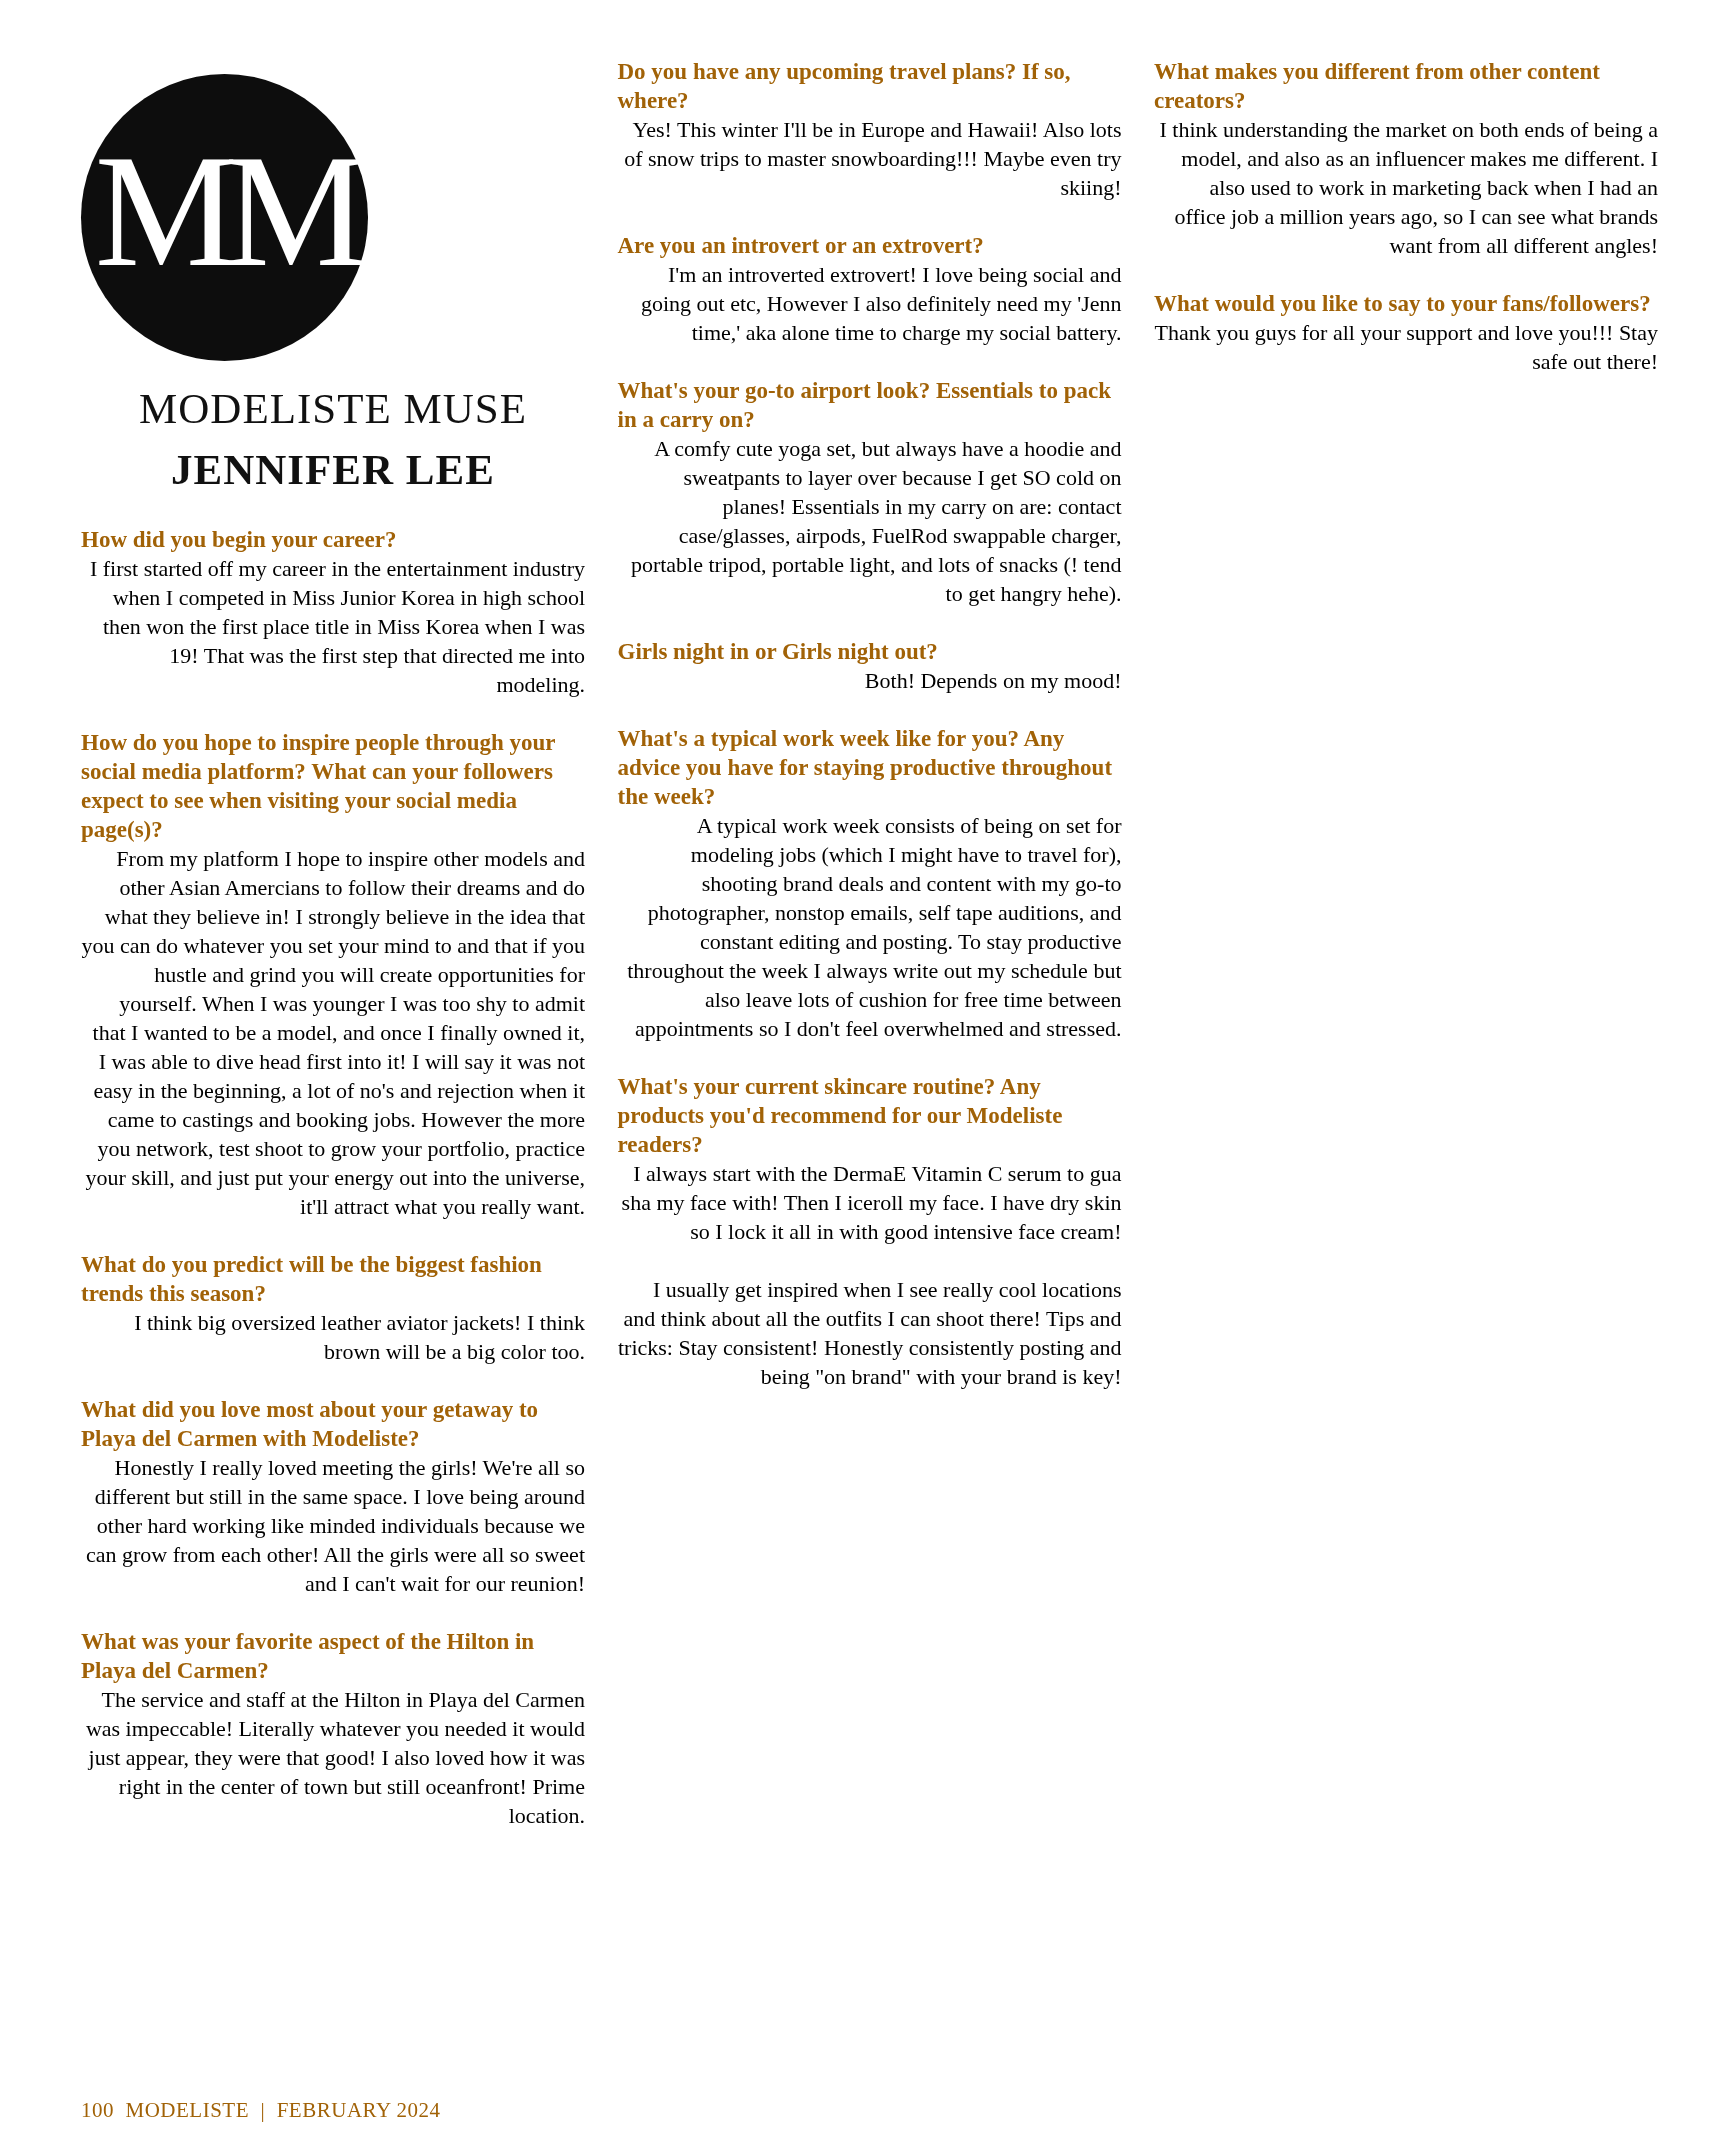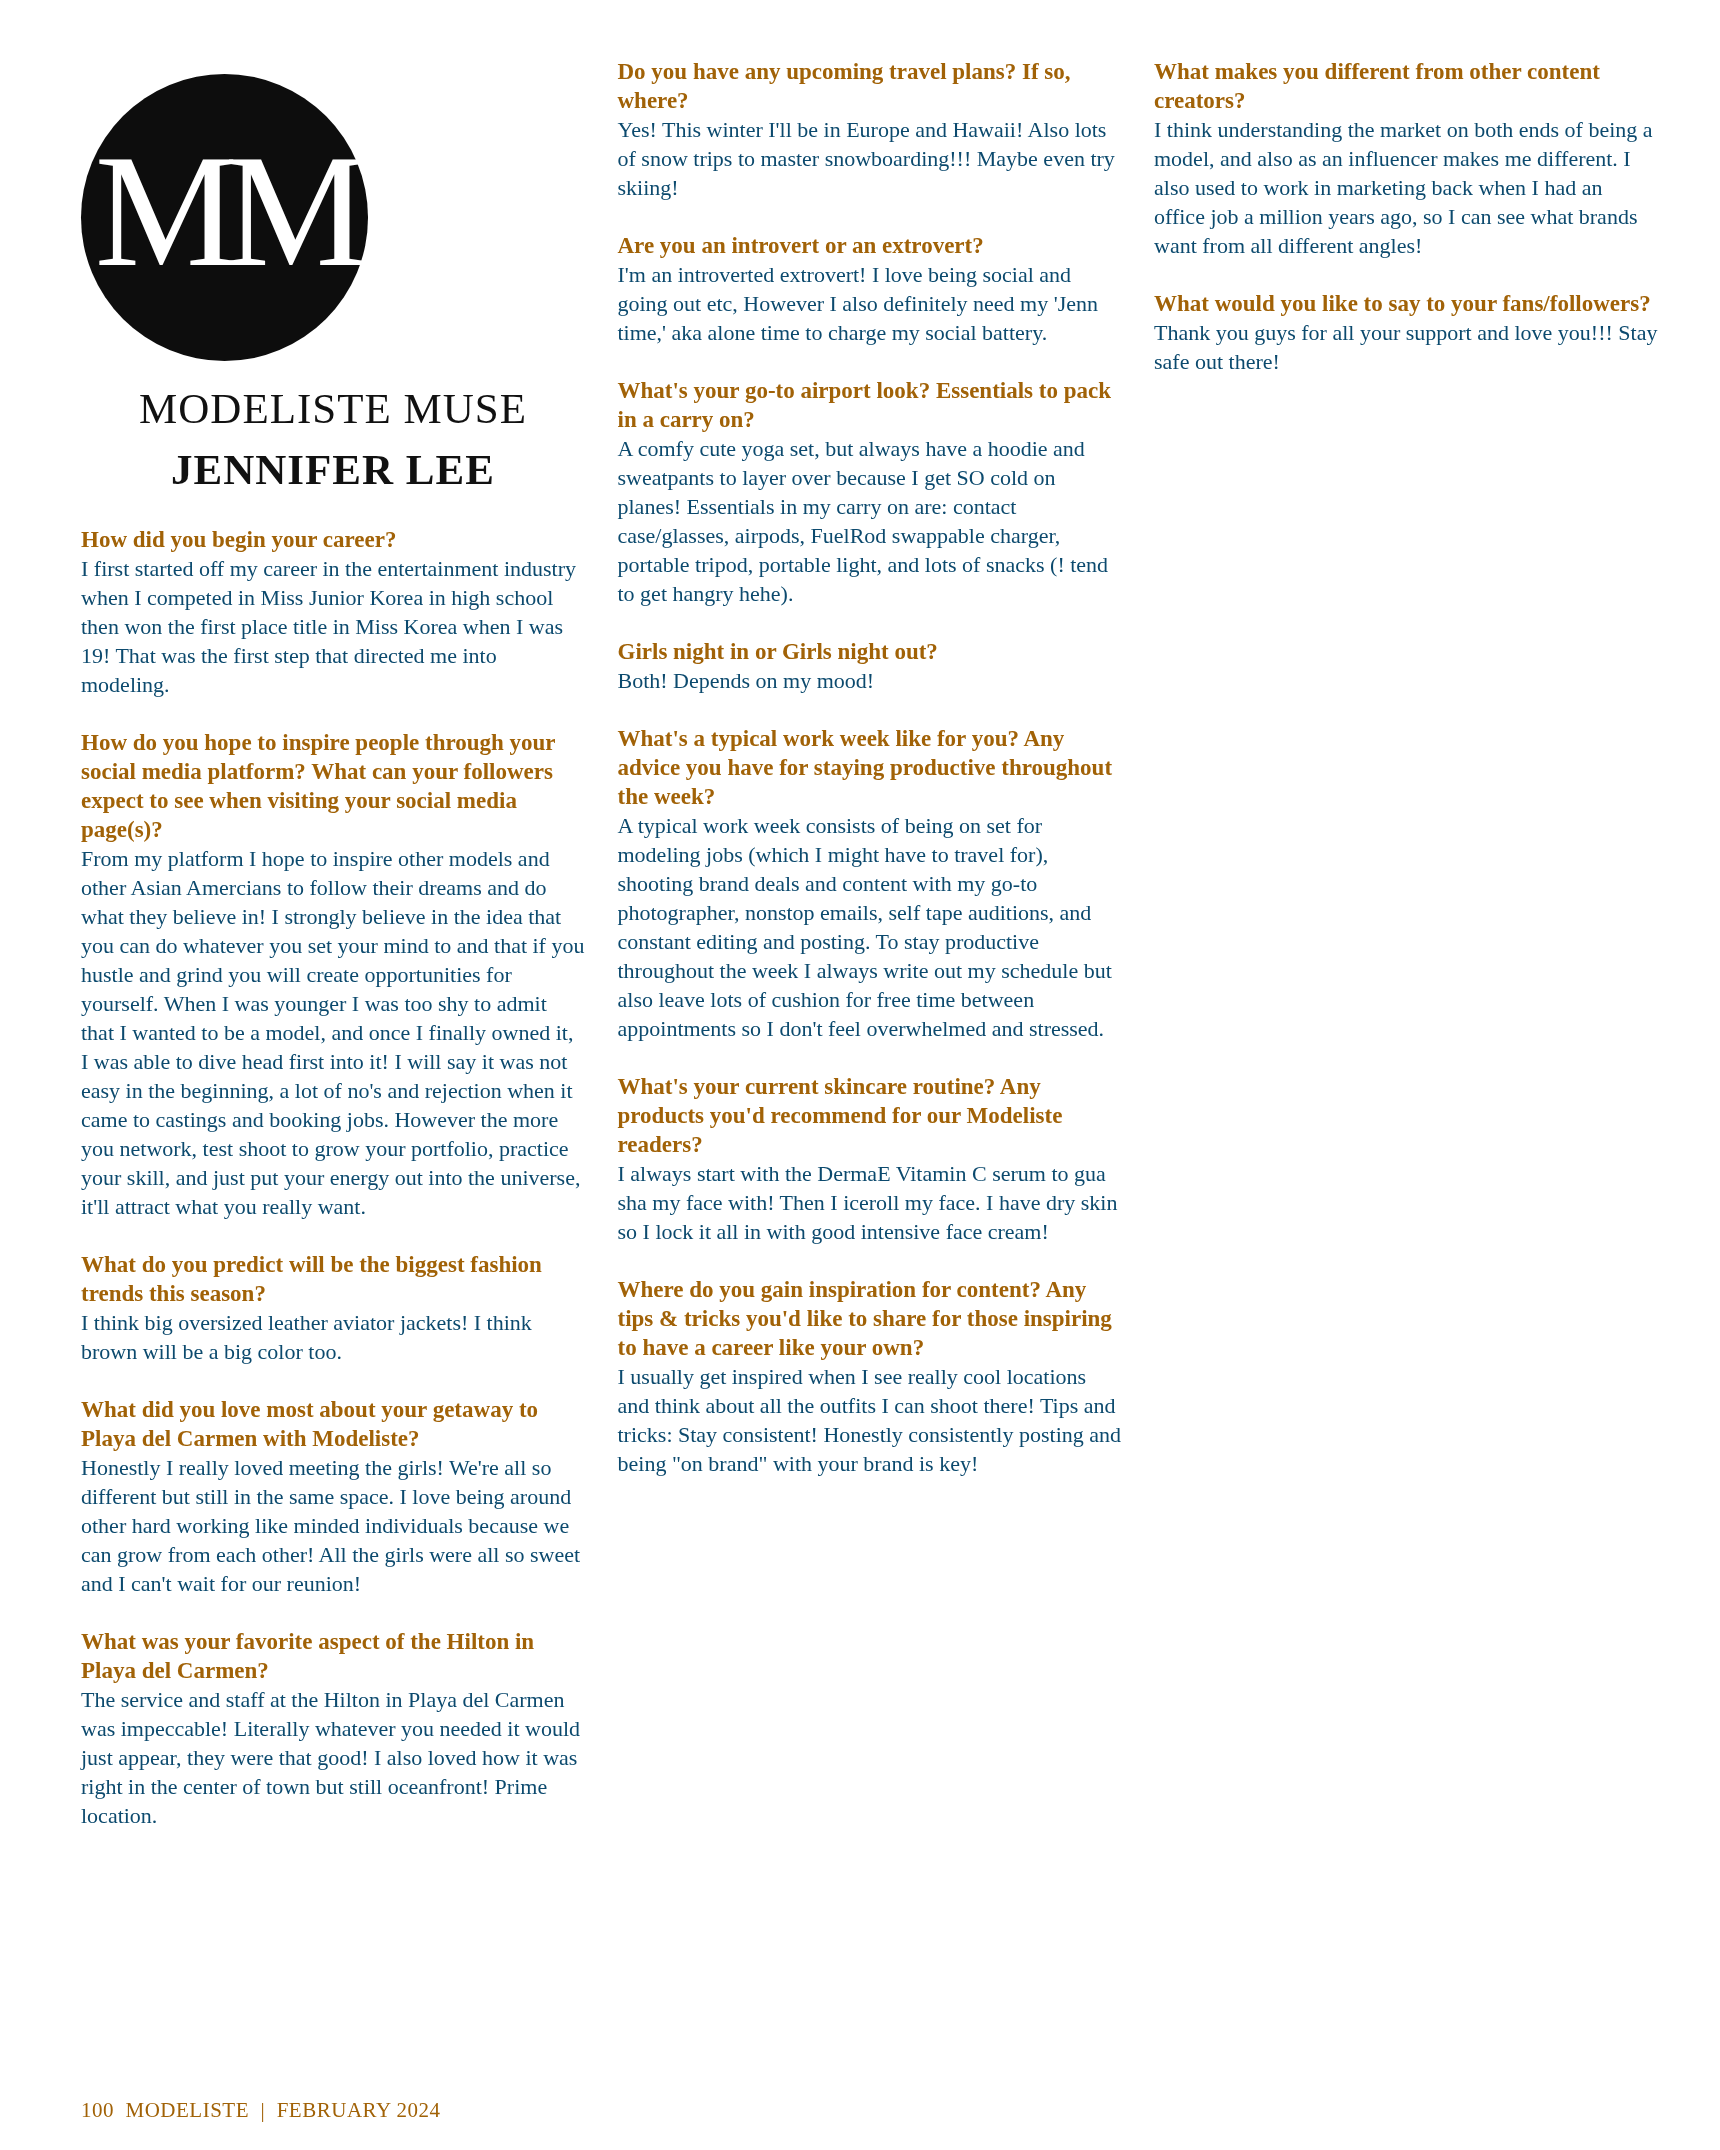--- a/index.html
+++ b/index.html
@@ -82,21 +82,22 @@
   .qa .q {
     font-weight: 700;
     font-size: 23px;
     line-height: 29px;
     color: #a16207;
   }
   .qa .a {
     font-weight: 400;
     font-size: 22px;
     line-height: 29px;
-    color: #0c4a6e;
+    color: #000000;
+    text-align: right;
   }
   
   .footer {
     position: absolute;
     left: 81px;
     bottom: 28px;
     font-size: 21px;
     letter-spacing: 0.5px;
     color: #a16207;
     white-space: pre;
@@ -160,21 +161,20 @@
           </div>
           <div class="qa">
             <div class="q">What's a typical work week like for you? Any advice you have for staying productive throughout the week?</div>
             <div class="a">A typical work week consists of being on set for modeling jobs (which I might  have to travel for), shooting brand deals and content with my go-to photographer, nonstop emails, self tape auditions, and constant editing and posting. To stay productive throughout the week I always write out my schedule but also leave lots of cushion for free time between appointments so I don't feel overwhelmed and stressed.</div>
           </div>
           <div class="qa">
             <div class="q">What's your current skincare routine? Any products you'd recommend for our Modeliste readers?</div>
             <div class="a">I always start with the DermaE Vitamin C serum to gua sha my face with! Then I iceroll my face. I have dry skin so I lock it all in with good intensive face cream!</div>
           </div>
           <div class="qa">
-            <div class="q">Where do you gain inspiration for content? Any tips &amp; tricks you'd like to share for those inspiring to have a career like your own?</div>
             <div class="a">I usually get inspired when I see really cool locations and think about all the outfits I can shoot there! Tips and tricks: Stay consistent! Honestly consistently posting and being "on brand" with your brand is key!</div>
           </div>
         </div>
     </div>
 
     <div class="col col-3">
       <div class="qa-list">
           <div class="qa">
             <div class="q">What makes you different from other content creators?</div>
             <div class="a">I think understanding the market on both ends of being a model, and also as an influencer makes me different. I also used to work in marketing back when I had an office job a million years ago, so I can see what brands want from all different angles!</div>

